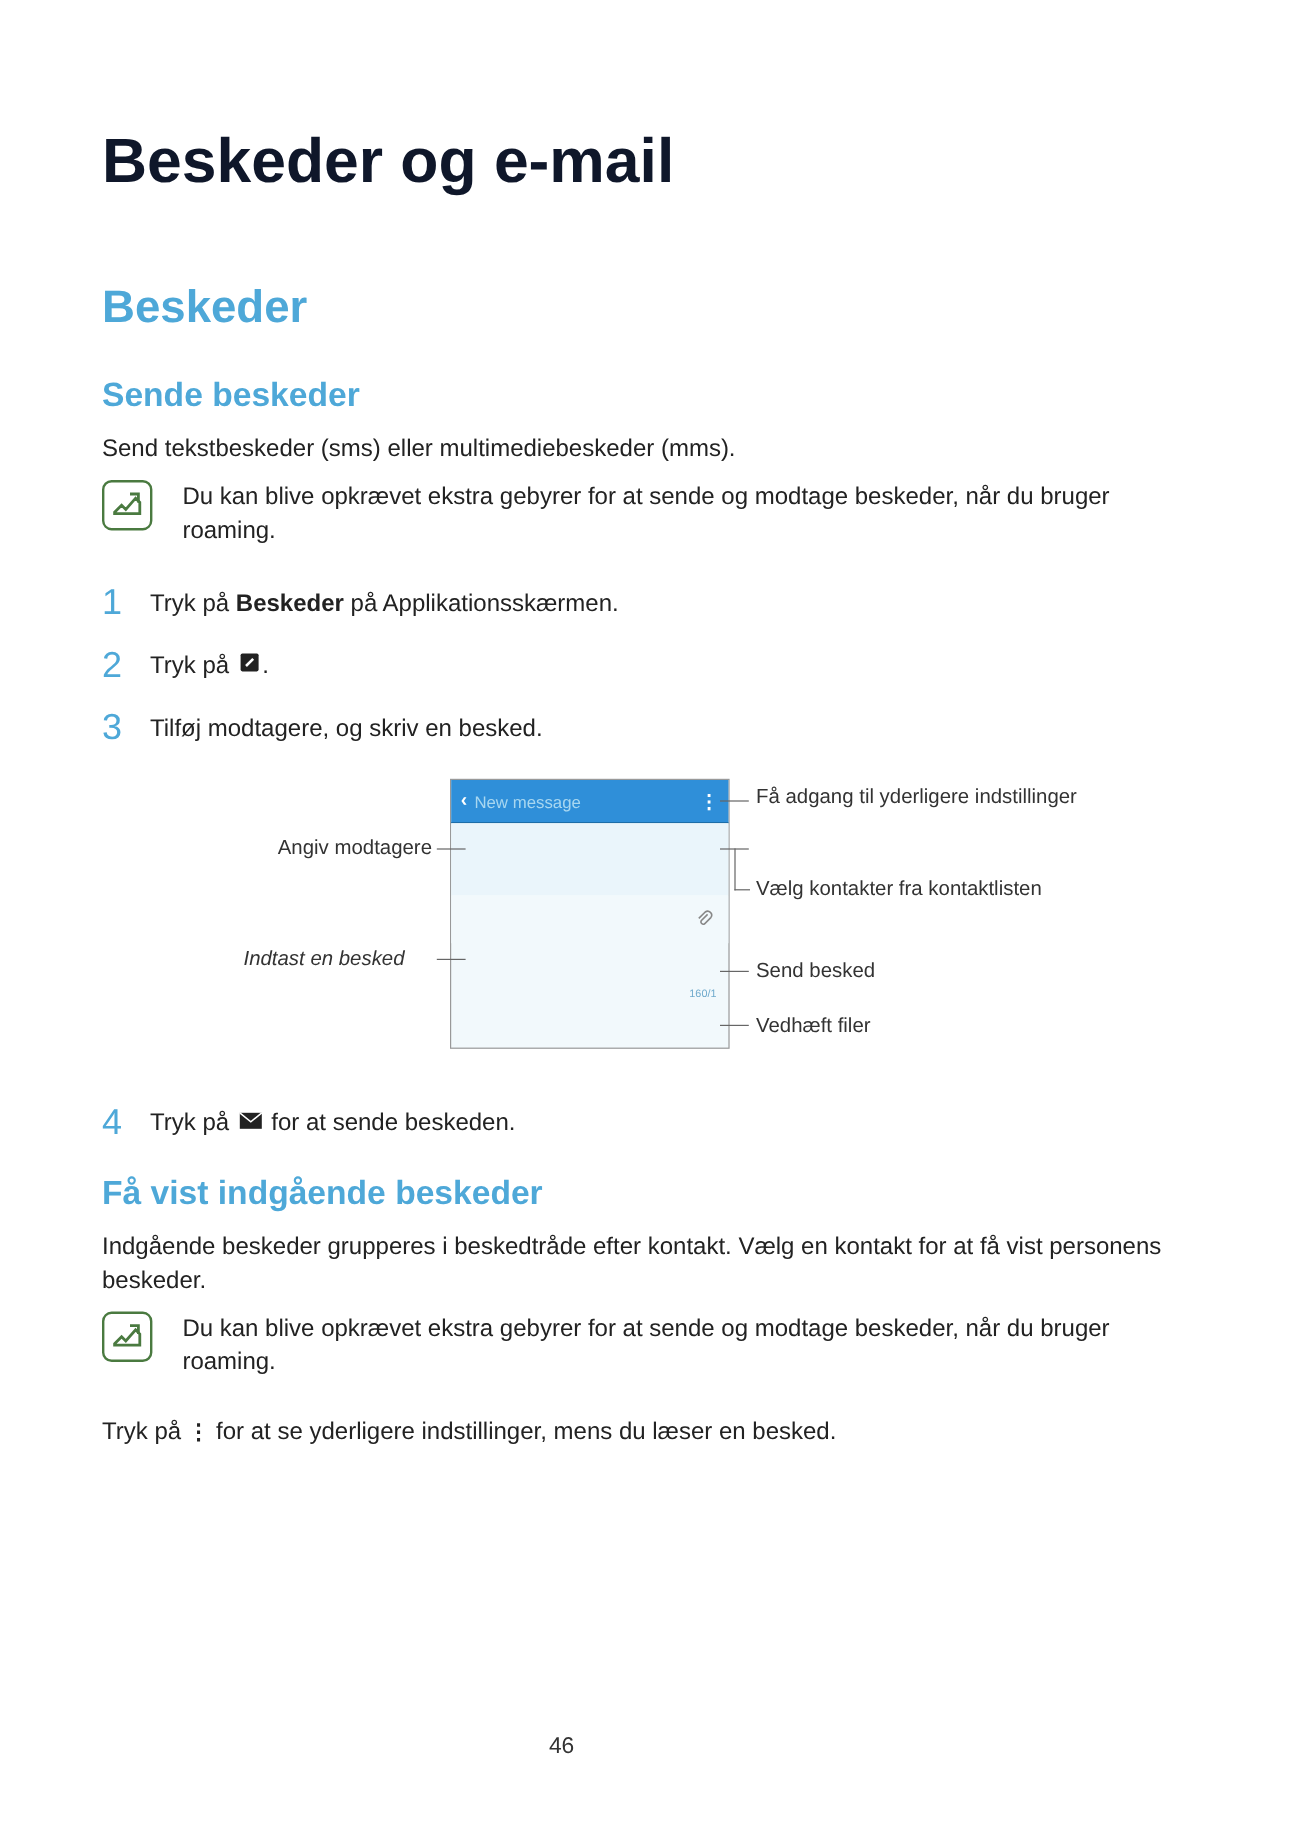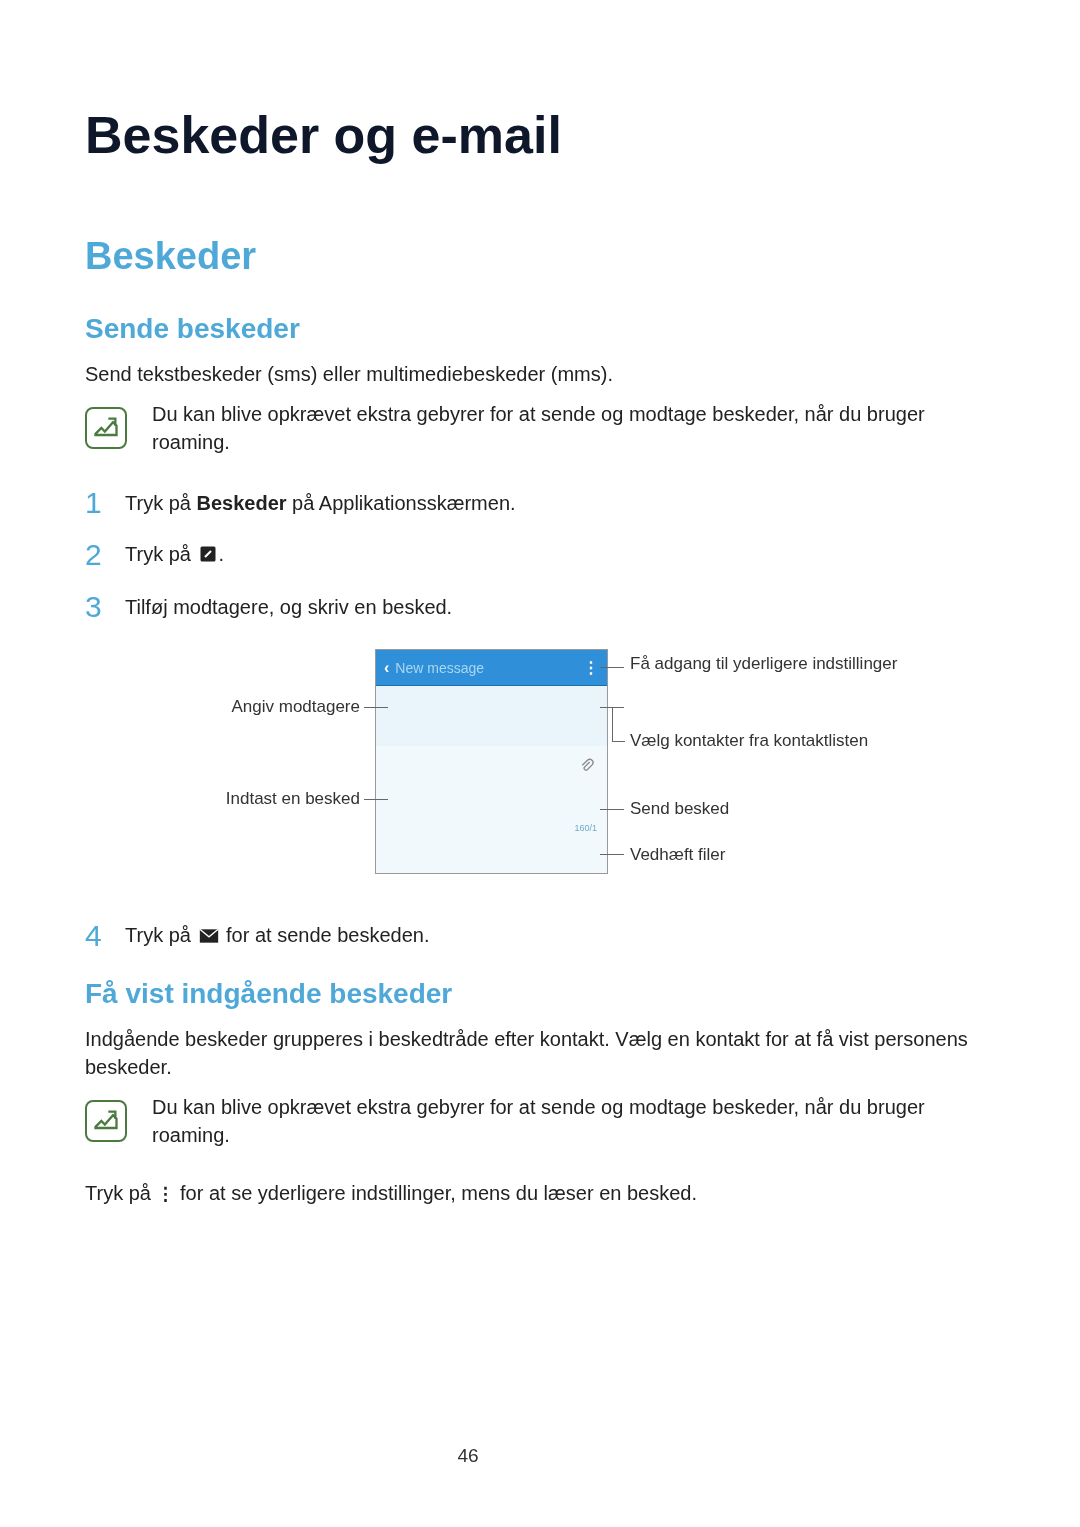--- a/index.html
+++ b/index.html
@@ -35,21 +35,21 @@
       margin-bottom: 15px;
       margin-top: 10px;
     }
     p.body {
       font-size: 20px;
       line-height: 1.4;
       margin-bottom: 12px;
     }
     .note-block {
       display: flex;
-      align-items: center;
+      align-items: flex-start;
       margin-top: 5px;
       margin-bottom: 30px;
     }
     .note-icon-box {
       width: 42px;
       height: 42px;
       border: 2px solid #4a7a40;
       border-radius: 8px;
       display: flex;
       align-items: center;
@@ -210,21 +210,21 @@
     .callout-label {
       position: absolute;
       font-size: 17px;
       color: #333;
     }
     .callout-line {
       position: absolute;
       background: #666;
     }
     .label-left-1 { left: 50px; top: 48px; text-align: right; width: 160px; }
-    .label-left-2 { left: 30px; top: 140px; text-align: right; width: 180px; }
+    .label-left-2 { left: 30px; top: 140px; text-align: center; width: 180px; font-style: italic; }
     .label-right-1 { left: 480px; top: 5px; width: 280px; }
     .label-right-2 { left: 480px; top: 82px; width: 280px; }
     .label-right-3 { left: 480px; top: 150px; width: 200px; }
     .label-right-4 { left: 480px; top: 196px; width: 200px; }
     .line-l1 { left: 214px; top: 58px; width: 24px; height: 1px; }
     .line-l2 { left: 214px; top: 150px; width: 24px; height: 1px; }
     .line-r1 { left: 450px; top: 18px; width: 24px; height: 1px; }
     .line-r2 { left: 450px; top: 58px; width: 24px; height: 1px; }
     .line-r2v { left: 462px; top: 58px; width: 1px; height: 35px; }
     .line-r2h { left: 462px; top: 92px; width: 13px; height: 1px; }

